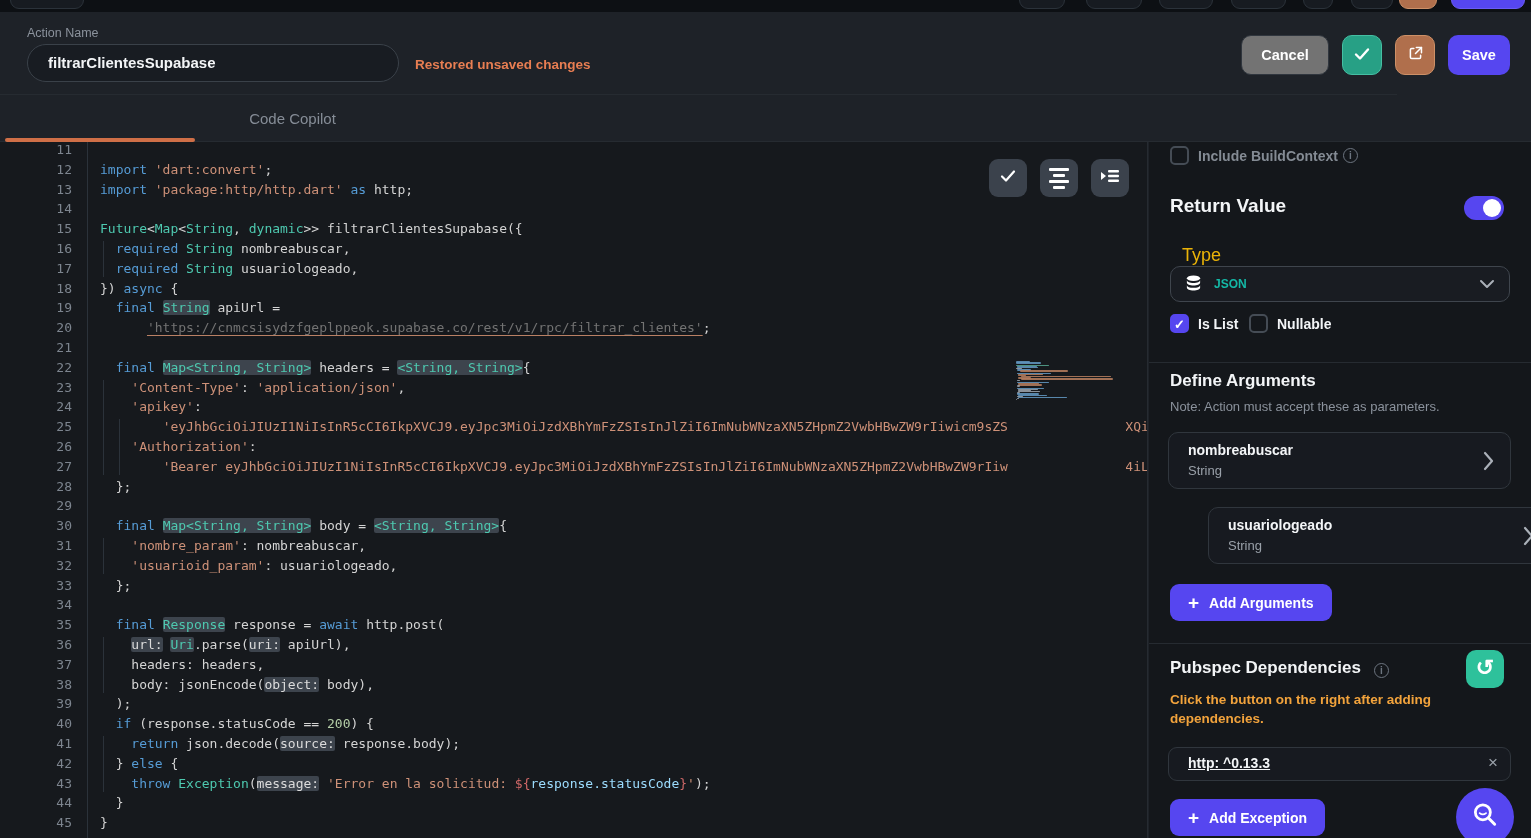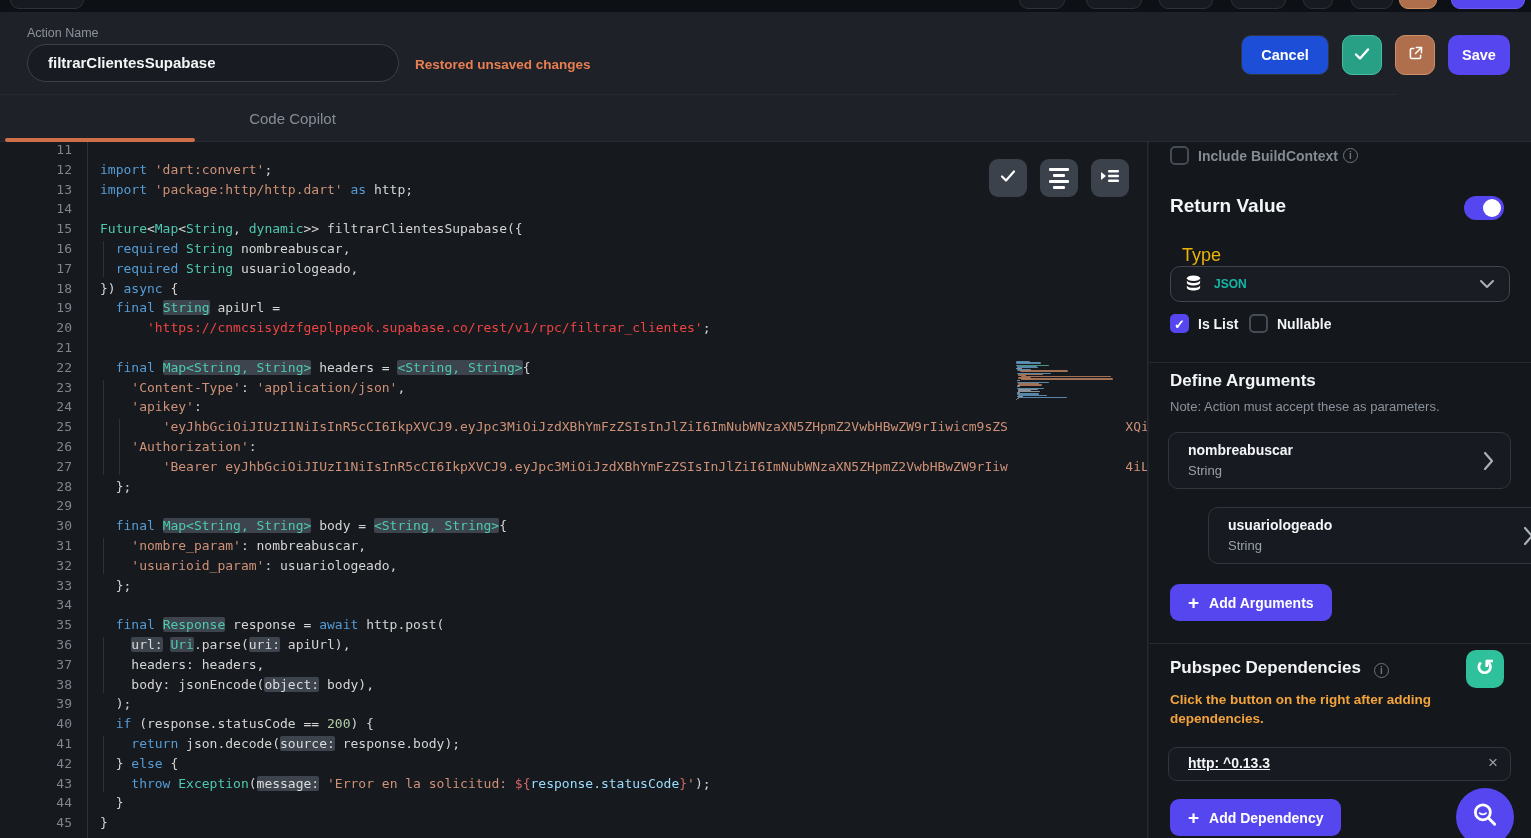--- a/index.html
+++ b/index.html
@@ -12,41 +12,41 @@
   .strip-btn { position:absolute; top:-26px; height:35px; border-radius:9px; background:#171b21; border:1px solid #2b323a; }
   .strip-btn.orange { background:#b06f4c; border-color:#cd9067; }
   .strip-btn.purple { background:#5646f0; border-color:#6a5cf5; }
 
   
   .header { position:absolute; left:0; top:12px; width:1397px; height:83px; background:#1e2228; border-bottom:1px solid #262b31; z-index:20; }
   .field-label { position:absolute; left:27px; top:14px; font-size:12.5px; color:#8b929c; }
   .name-input { position:absolute; left:27px; top:32px; width:372px; height:38px; background:#181c22; border:1px solid #3a4149; border-radius:19px; color:#f3f5f7; font-size:15px; font-weight:bold; padding:0 20px; line-height:36px; }
   .restored { position:absolute; left:415px; top:45px; font-size:13.5px; font-weight:bold; color:#e87e52; }
   .btn { position:absolute; top:23px; height:40px; border-radius:10px; display:flex; align-items:center; justify-content:center; font-size:14.5px; font-weight:bold; color:#fff; cursor:pointer; }
-  .btn-cancel { left:1241px; width:88px; background:#1d4ed8; border:1px solid #30363e; }
+  .btn-cancel { left:1241px; width:88px; background:#737373; border:1px solid #30363e; }
   .btn-check  { left:1342px; width:40px; background:#27a085; border:1px solid #45bfa3; }
   .btn-open   { left:1395px; width:40px; background:#b06f4c; border:1px solid #cd9067; }
   .btn-save   { left:1448px; width:62px; background:#5646f0; }
 
   
   .tabbar { position:absolute; left:0; top:95px; width:1531px; height:47px; background:#1e2228; border-bottom:1px solid #262b31; z-index:20; }
   .tab { position:absolute; top:0; width:195px; height:47px; display:flex; align-items:center; justify-content:center; font-size:15px; }
   .tab.active { color:#f3f5f7; font-weight:bold; }
   .tab.inactive { color:#868d97; }
   .tab-underline { position:absolute; left:5px; top:43px; width:190px; height:4px; background:#cf6f47; border-radius:2px; }
 
   
   .editor { position:absolute; left:0; top:142px; width:1148px; height:696px; background:#16191d; overflow:hidden; border-right:1px solid #262b31; }
   .code-row { position:absolute; left:0; height:19.8px; white-space:pre; font-family:"DejaVu Sans Mono", monospace; font-size:13px; line-height:19.8px; }
   .ln { position:absolute; left:0; width:72px; text-align:right; color:#7d858f; }
   .lt { position:absolute; left:100px; }
   .tk-kw  { color:#569cd6; }
   .tk-ty  { color:#4ec9b0; }
   .tk-str { color:#ce9178; }
-  .tk-strU{ color:#ef4444; text-decoration-color:#ba8064; text-underline-offset:3px; }
+  .tk-strU{ color:#737373; text-decoration:underline; text-decoration-color:#ba8064; text-underline-offset:3px; }
   .tk-num { color:#b5cea8; }
   .tk-pl  { color:#d4d4d4; }
   .tk-hl  { color:#dcdcdc; background:#3d444d; border-radius:2px; }
   .tk-tyhl{ color:#4ec9b0; background:#3d444d; border-radius:2px; }
   .tk-red { color:#d16969; }
   .tk-var { color:#9cdcfe; }
   .guide { position:absolute; width:1px; background:#2b323a; }
 
   
   .ed-btn { position:absolute; top:159px; width:38px; height:38px; background:#3b424c; border-radius:9px; display:flex; align-items:center; justify-content:center; z-index:15; cursor:pointer; }
@@ -299,21 +299,21 @@
     <span class="info" style="position:absolute;left:225px;top:521px;">i</span>
     <div class="refresh-btn" style="top:508px;">↺</div>
     <div class="warn" style="left:21px;top:548px;width:300px;">Click the button on the right after adding dependencies.</div>
 
     <div class="dep-input" style="top:605px;">
       <div class="dep-text">http: ^0.13.3</div>
       <div class="x-btn">×</div>
     </div>
     <div class="p-btn" style="top:657px;">
       <span class="plus">+</span>
-      <span>Add Dependency</span>
+      <span>Add Exception</span>
     </div>
   </div>
 
   <div class="fab">
     <span>
       <svg width="30" height="30" viewBox="0 0 28 28">
           <circle cx="12" cy="11.5" r="7" fill="none" stroke="#fff" stroke-width="2.6"></circle>
           <line x1="17.2" y1="16.8" x2="23" y2="22.6" stroke="#fff" stroke-width="2.8" stroke-linecap="round"></line>
           <path d="M9 12.2q3 2.6 6 0" fill="none" stroke="#fff" stroke-width="1.6" stroke-linecap="round"></path>
         </svg>

